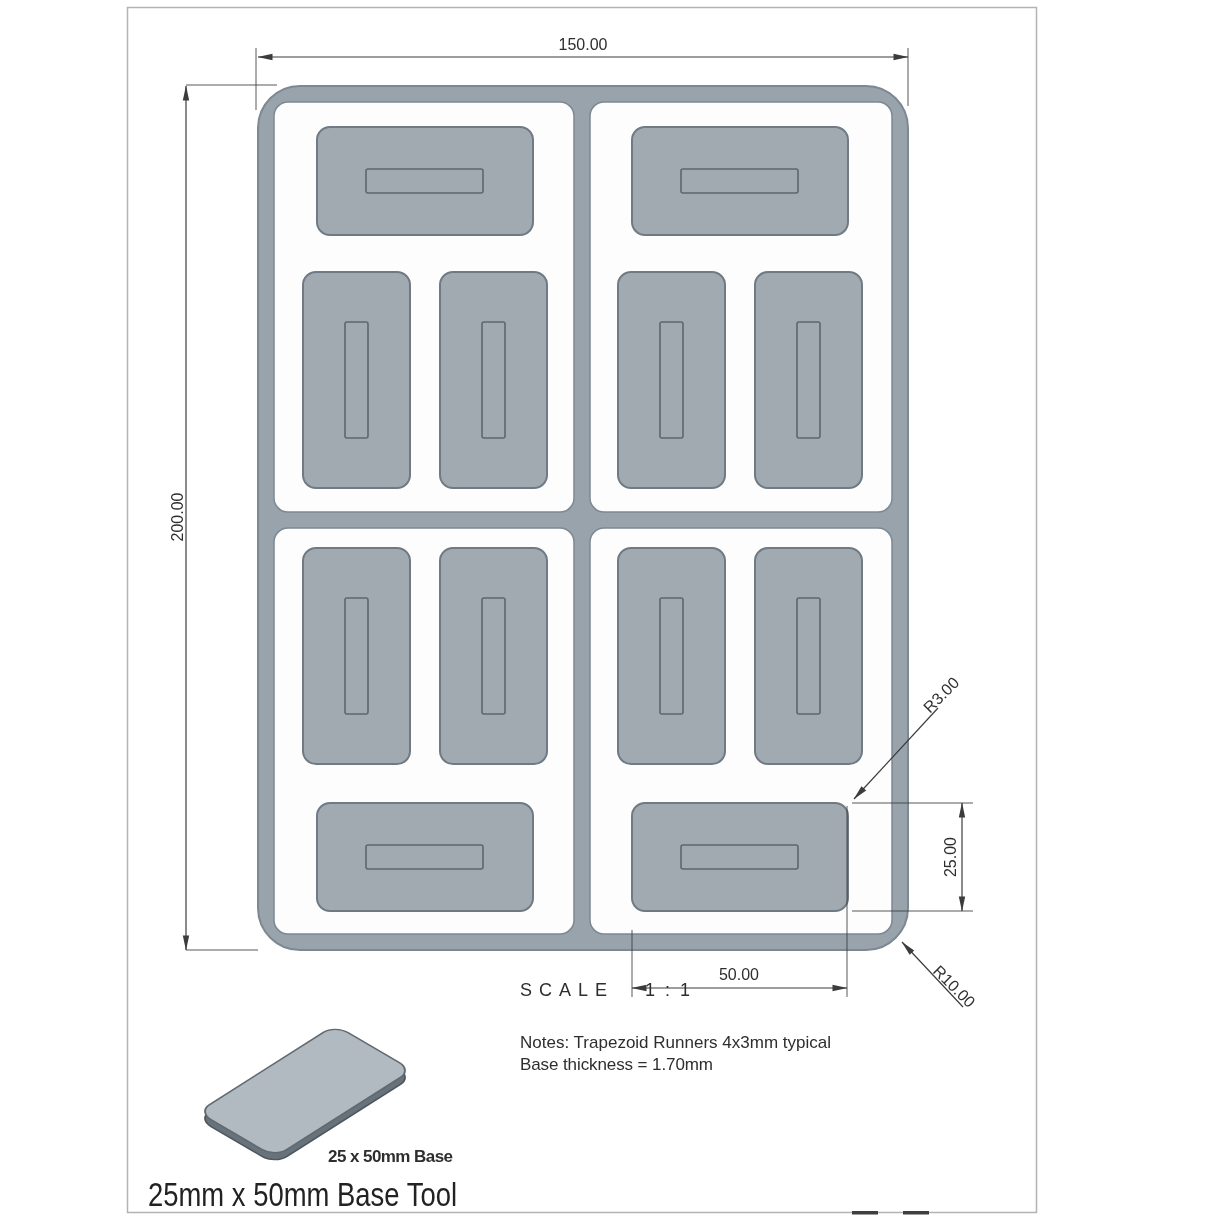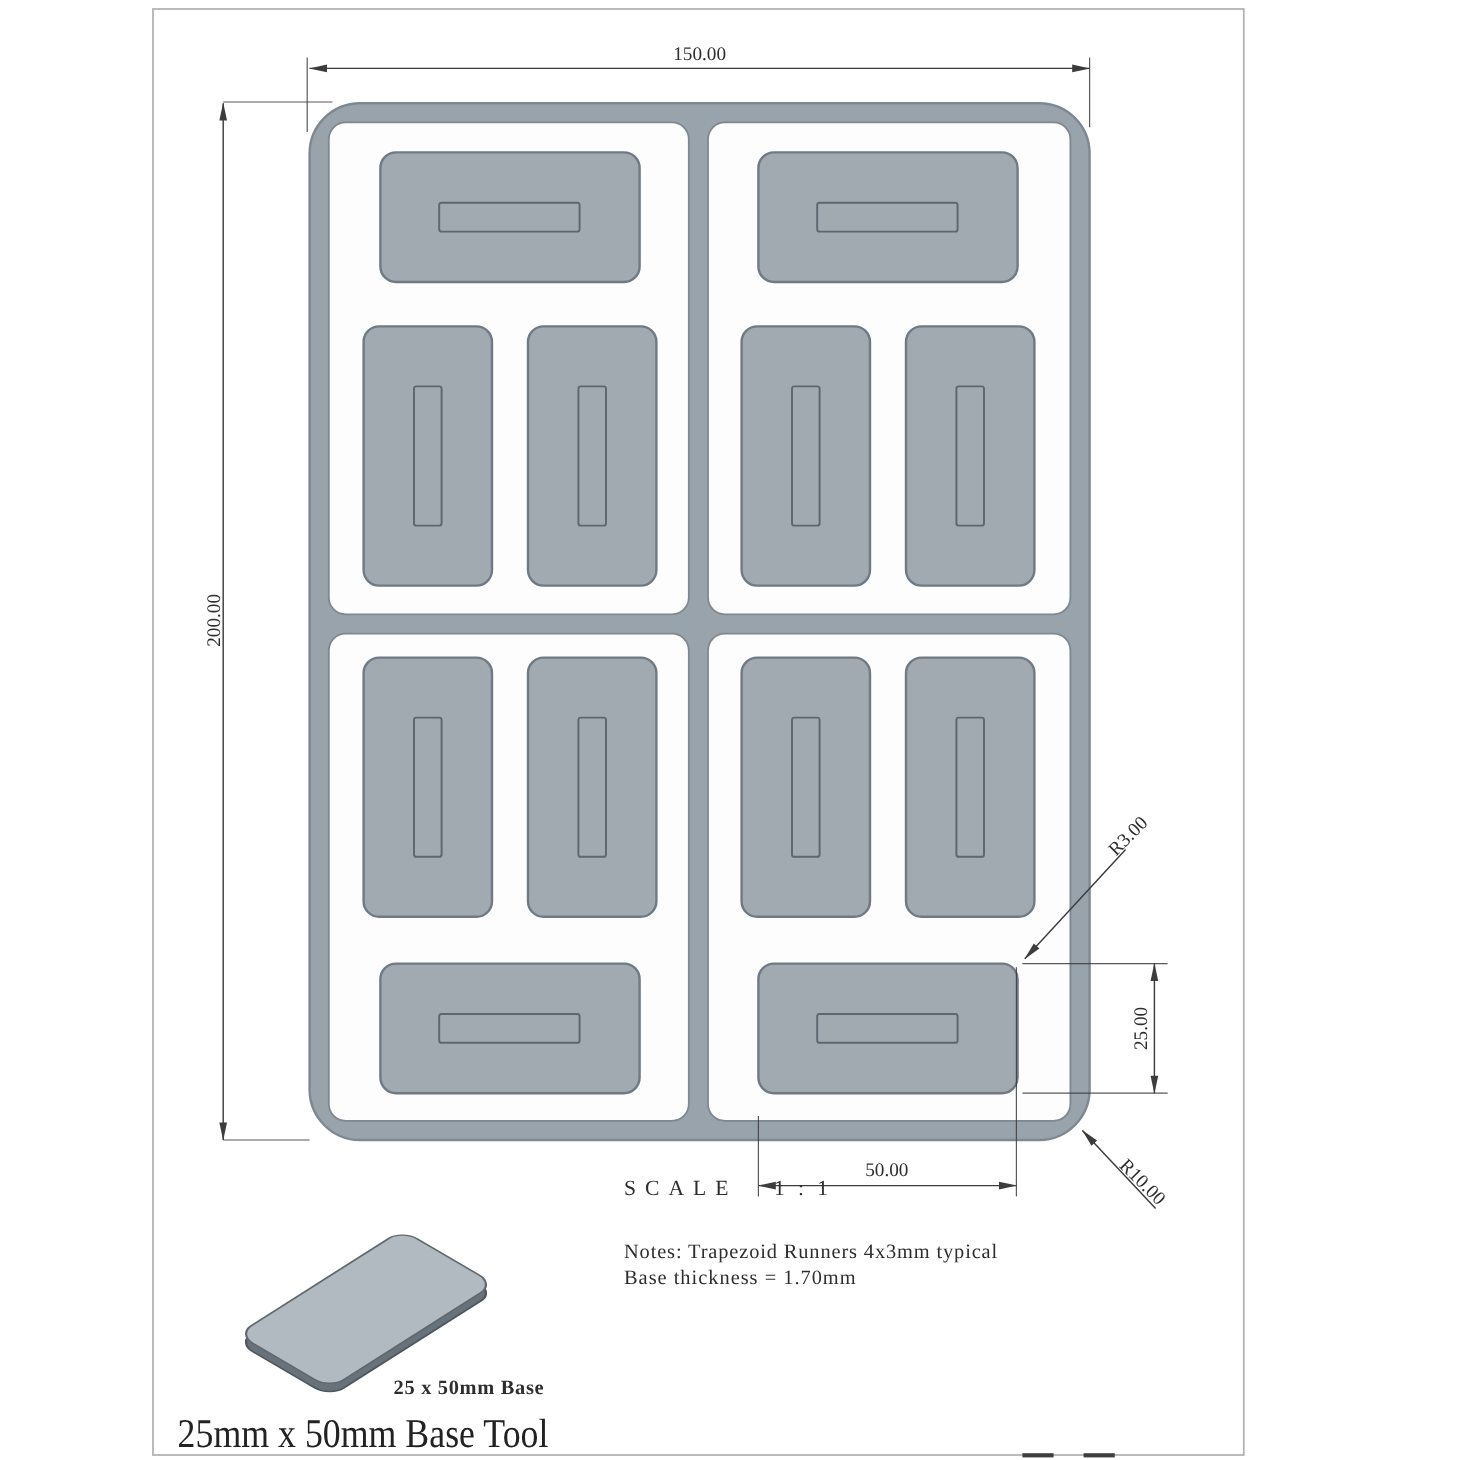--- a/index.html
+++ b/index.html
@@ -1,17 +1,17 @@
 <!DOCTYPE html>
 <html><head>
 <meta charset="utf-8">
 <style>
   html,body{margin:0;padding:0;background:#ffffff;}
   .sheet-wrap{position:relative;width:1092px;height:1217px;background:#ffffff;overflow:hidden;
-              font-family:Liberation Serif, serif;text-align:right;}
+              font-family:Liberation Sans, sans-serif;text-align:right;}
   svg{display:block;}
   .page-border{fill:#ffffff;stroke:#b3b3b3;stroke-width:1.5;}
   .frame{fill:#98a3ab;stroke:#7d8892;stroke-width:2;}
   .cavity{fill:#fdfdfe;stroke:#7d8892;stroke-width:1.5;}
   .base{fill:#a1aab1;stroke:#6f7a84;stroke-width:2;}
   .slot{fill:none;stroke:#5d6771;stroke-width:1.6;}
   .ext-line{stroke:#3c3c3c;stroke-width:1;fill:none;opacity:.85;}
   .dim-line{stroke:#3c3c3c;stroke-width:1.2;fill:none;}
   .dim-text{font-size:16px;fill:#2e2e2e;}
   .scale-text{font-size:18px;fill:#2e2e2e;}

